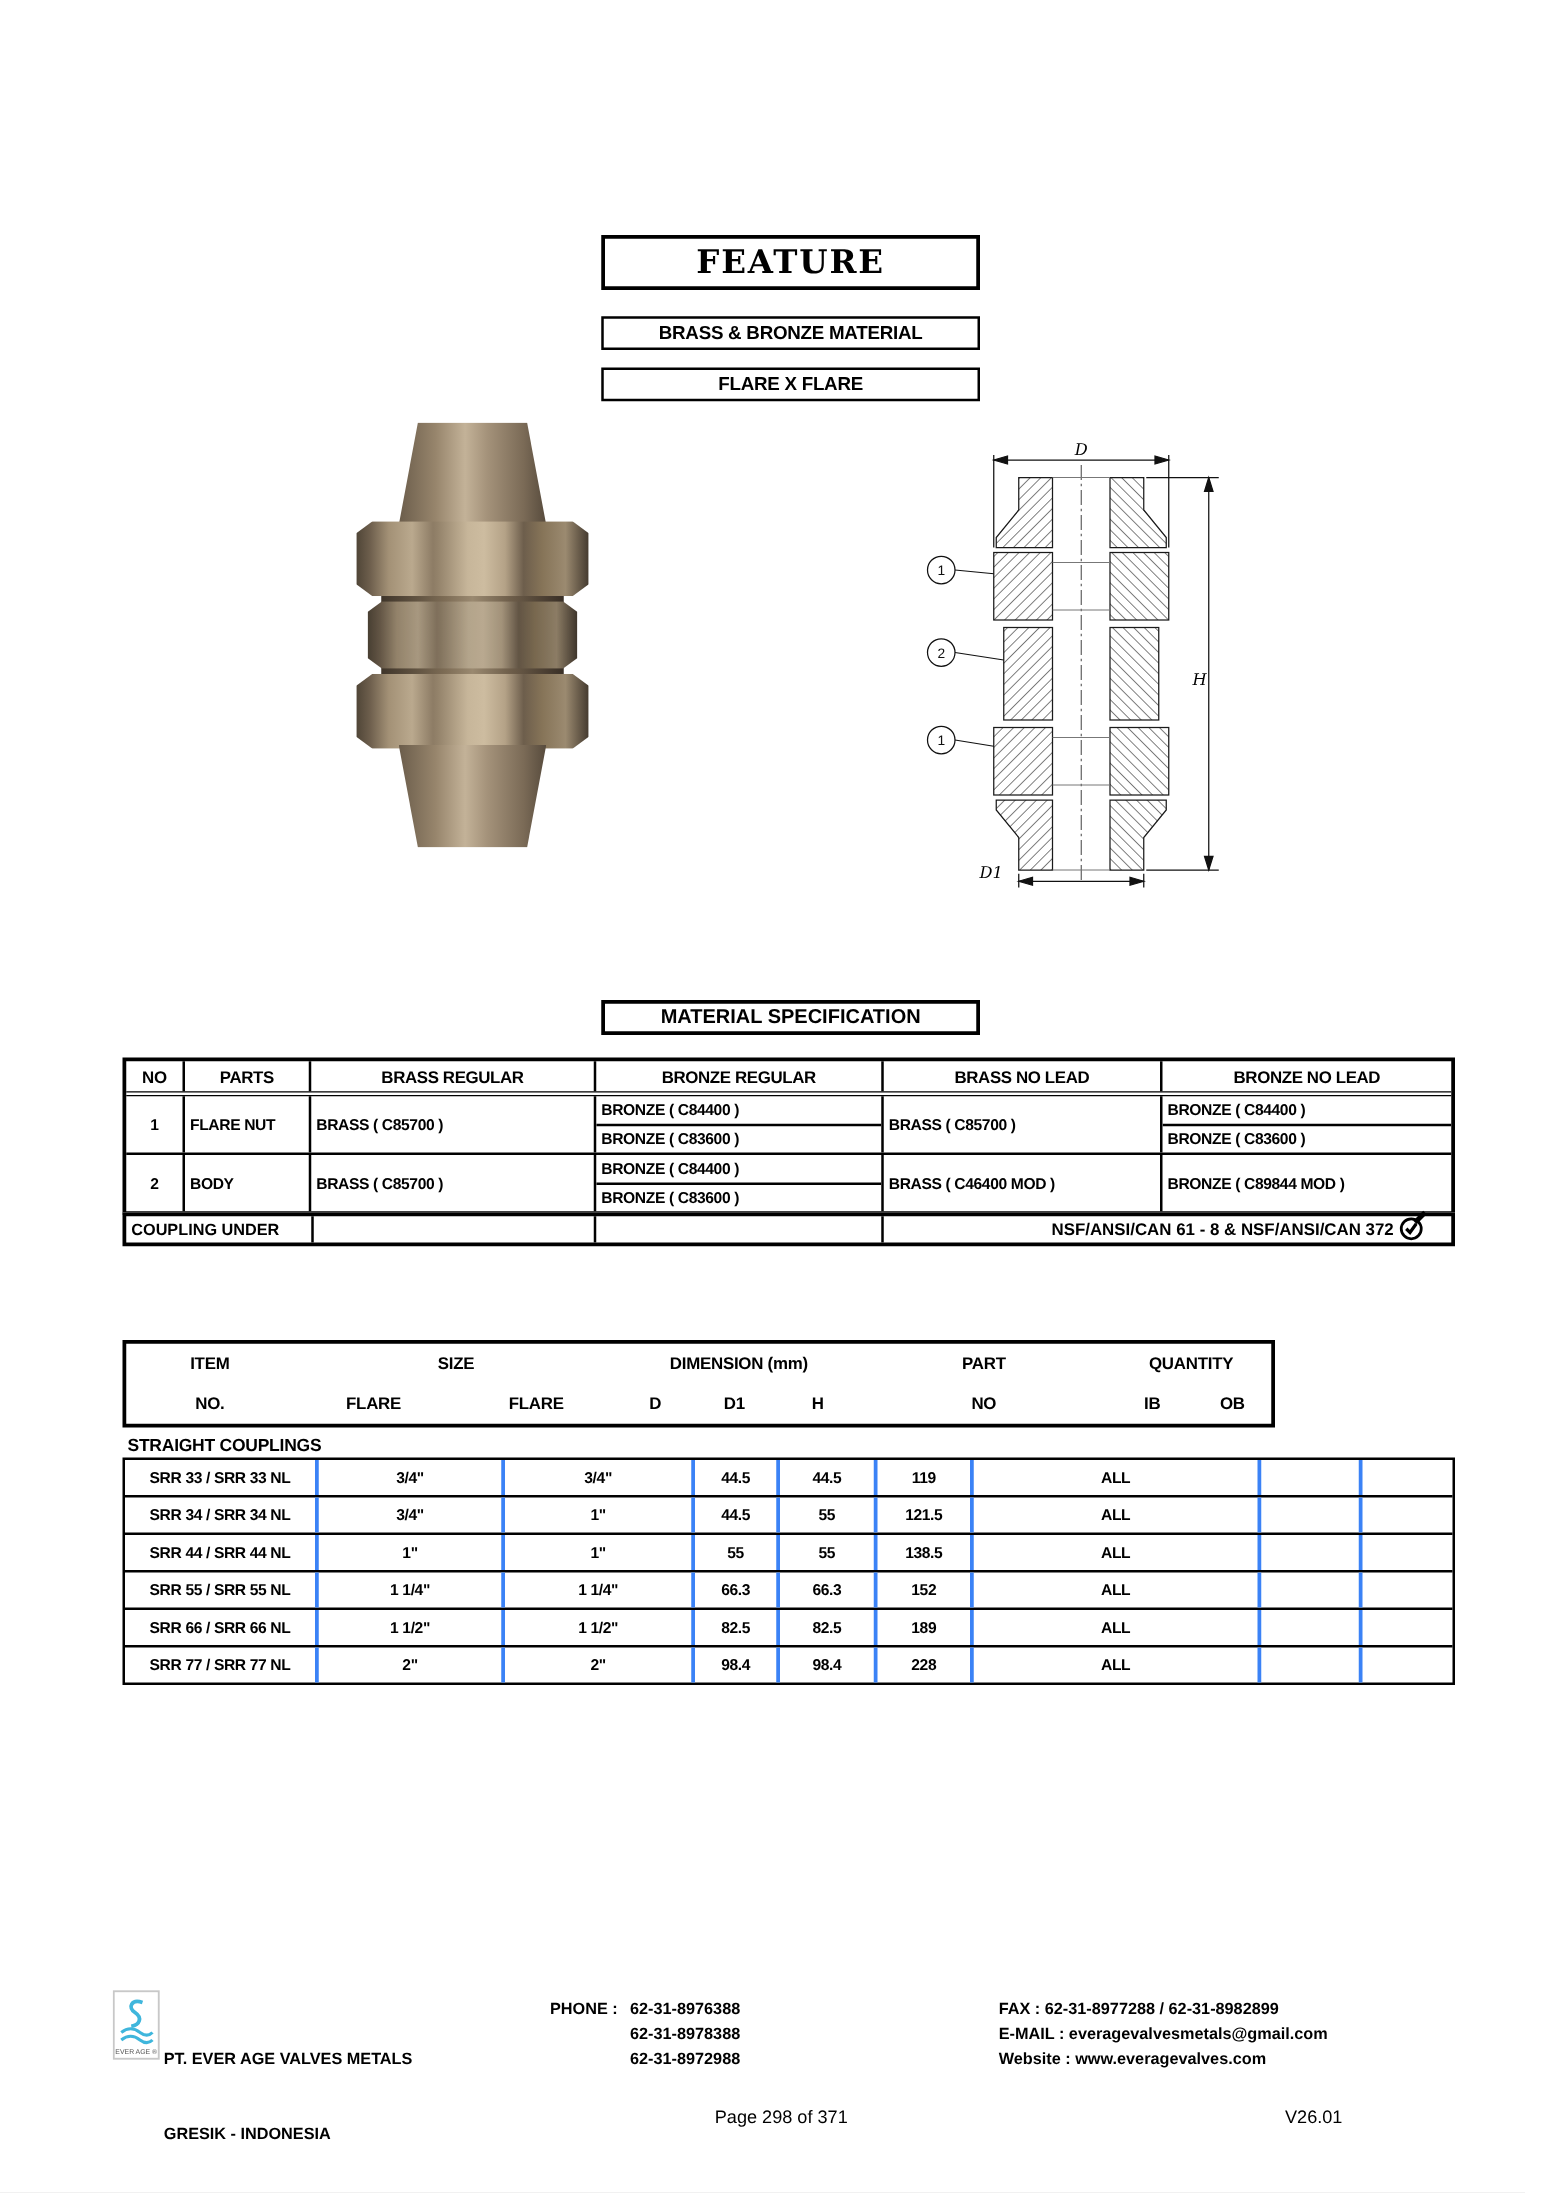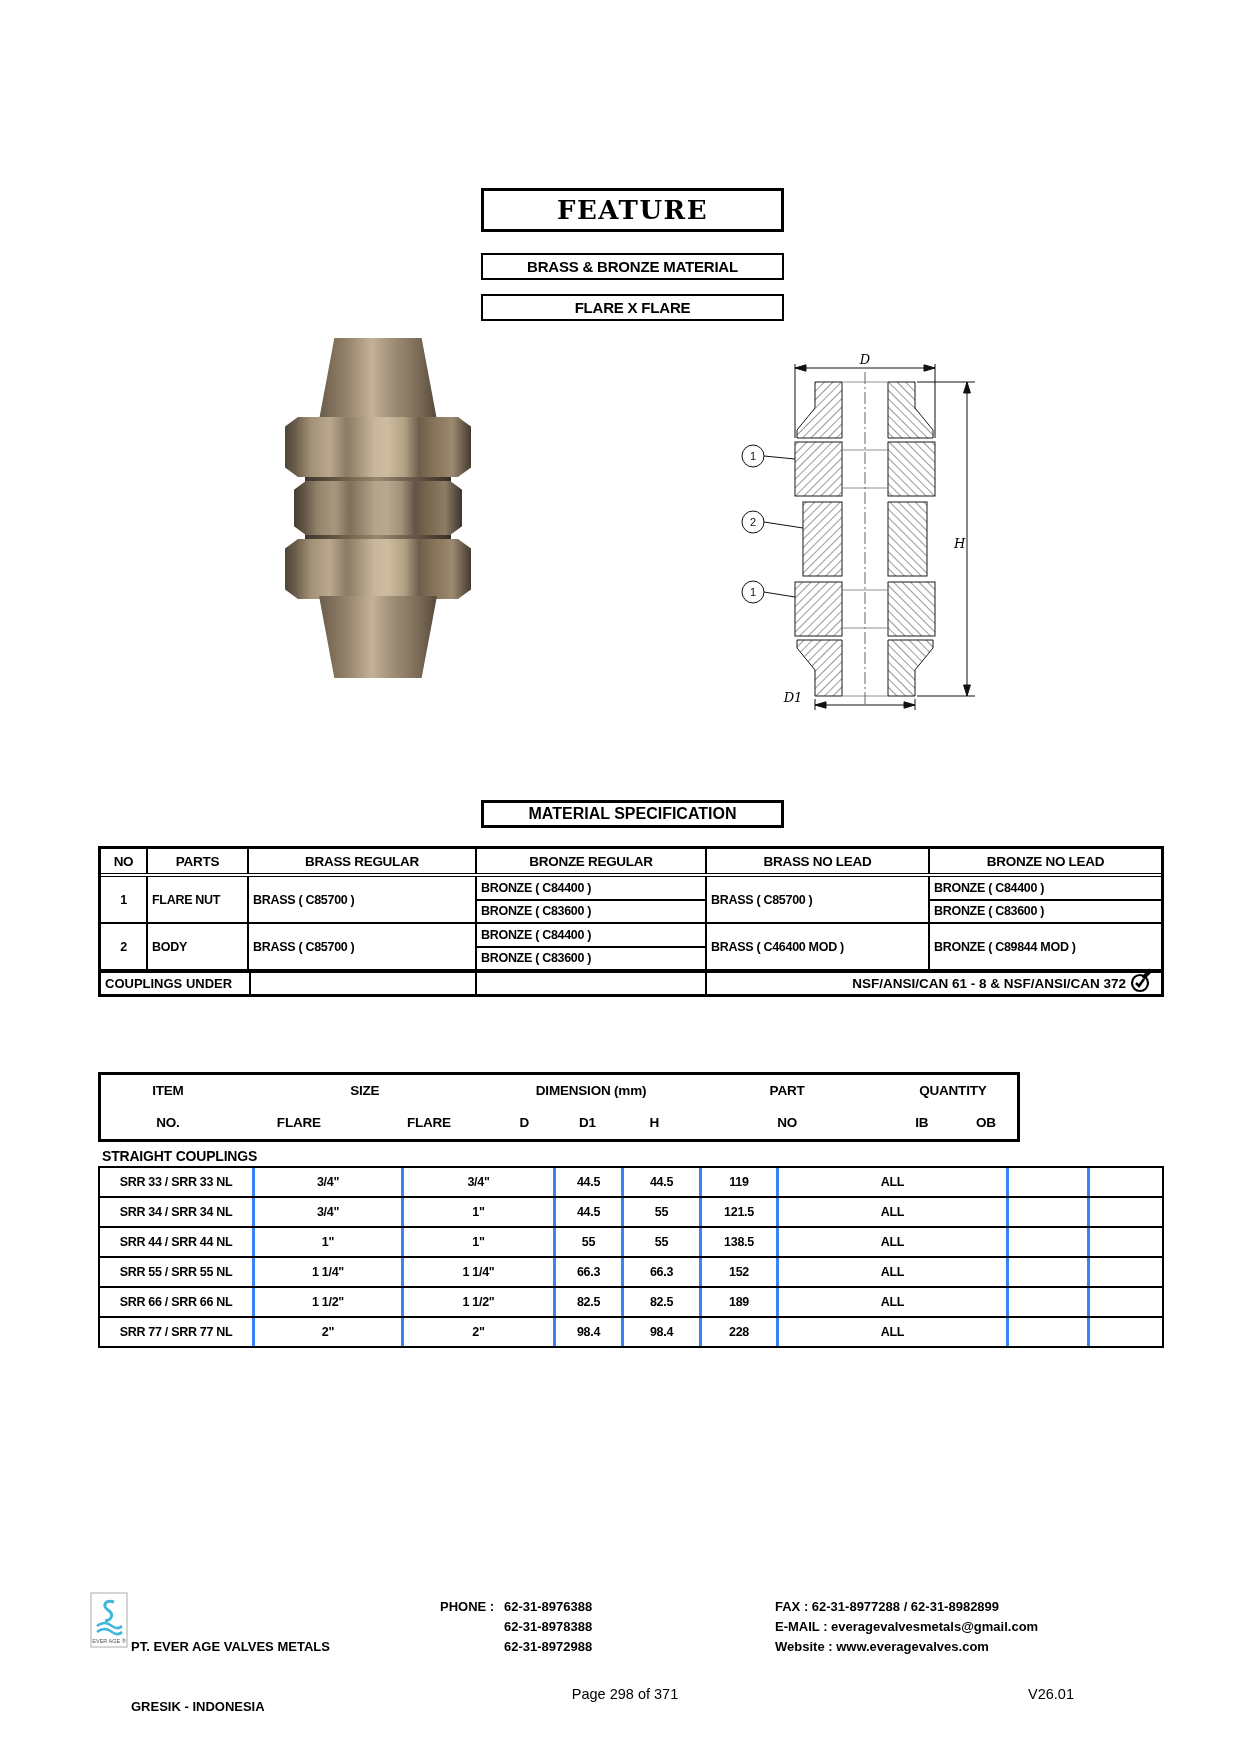--- a/index.html
+++ b/index.html
@@ -51,21 +51,21 @@
   .ms-center{justify-content:center;padding-left:0;}
   .ms-split{flex-direction:column;align-items:stretch;padding:0;}
   .ms-sub{flex:1;display:flex;align-items:center;padding-left:4px;}
   .ms-sub:first-child{border-bottom:2px solid #000;}
 
   
   .cert-table{position:absolute;left:98px;top:970px;width:1066px;border:3px solid #000;box-sizing:border-box;
               display:grid;grid-template-columns:150px 226px 230px 454px;height:27px;background:#fff;}
   .cert-cell{border-right:2px solid #000;display:flex;align-items:center;font-weight:bold;font-size:13px;
              padding-left:4px;box-sizing:border-box;}
-  .cert-cell:last-child{border-right:none;justify-content:flex-end;gap:3px;padding-right:8px;font-size:13.5px;}
+  .cert-cell:last-child{border-right:none;justify-content:flex-end;gap:3px;padding-right:19px;font-size:13.5px;}
   .cert-mark{flex:0 0 auto;margin-top:-6px;}
 
   
   .it-header{position:absolute;left:98px;top:1072px;width:922px;height:70px;border:3px solid #000;
              box-sizing:border-box;background:#fff;}
   .it-header span{position:absolute;transform:translateX(-50%);font-weight:bold;font-size:13.5px;letter-spacing:-.2px;white-space:nowrap;}
   .hr1{top:8px;} .hr2{top:40px;}
   .group-label{position:absolute;left:102px;top:1148px;font-weight:bold;font-size:14px;letter-spacing:-.2px;}
 
   
@@ -74,21 +74,21 @@
   .it-row + .it-row{border-top:2px solid #000;}
   .it-cell{border-right:3px solid #3b82f6;display:flex;align-items:center;justify-content:center;
            font-weight:bold;font-size:12.5px;letter-spacing:-.3px;box-sizing:border-box;}
   .it-cell:last-child{border-right:none;}
 
   
   .logo{position:absolute;left:90px;top:1592px;width:38px;height:56px;}
   .f-company{position:absolute;left:131px;top:1597px;font-weight:bold;font-size:13px;line-height:20px;white-space:pre;}
   .f-phone{position:absolute;left:440px;top:1597px;display:flex;font-weight:bold;font-size:13px;line-height:20px;}
   .f-phone-label{width:64px;}
-  .f-fax{position:absolute;left:775px;top:1597px;font-weight:bold;font-size:13px;line-height:20px;}
+  .f-fax{position:absolute;left:799px;top:1597px;font-weight:bold;font-size:13px;line-height:20px;}
   .page-num{position:absolute;left:540px;width:170px;top:1686px;font-size:14.5px;text-align:center;}
   .version{position:absolute;left:1028px;top:1686px;font-size:14.5px;}
 
   .tech-drawing{position:absolute;left:735px;top:352px;}
   svg text{font-family:"Liberation Sans",sans-serif;}
   svg .dimtxt{font-family:"DejaVu Serif",serif;font-style:italic;font-size:13px;}
 </style>
 </head>
 <body>
 
@@ -210,21 +210,21 @@
       <div class="ms-cell ms-split">
         <div class="ms-sub">BRONZE ( C84400 )</div>
         <div class="ms-sub">BRONZE ( C83600 )</div>
       </div>
       <div class="ms-cell">BRASS ( C46400 MOD )</div>
       <div class="ms-cell">BRONZE ( C89844 MOD )</div>
     </div>
   </div>
 
   <div class="cert-table">
-    <div class="cert-cell">COUPLINGS UNDER</div>
+    <div class="cert-cell">COUPLING UNDER</div>
     <div class="cert-cell"></div>
     <div class="cert-cell"></div>
     <div class="cert-cell">
       <span>NSF/ANSI/CAN 61 - 8 &amp; NSF/ANSI/CAN 372</span>
       <svg class="cert-mark" width="24" height="26" viewBox="0 0 24 26">
         <circle cx="11" cy="15" r="8" fill="none" stroke="#000" stroke-width="2.2"></circle>
         <path d="M7,15 L10,18 L15,11" stroke="#000" stroke-width="2.6" fill="none"></path>
         <line x1="14" y1="10" x2="22" y2="2" stroke="#000" stroke-width="4"></line>
       </svg>
     </div>

